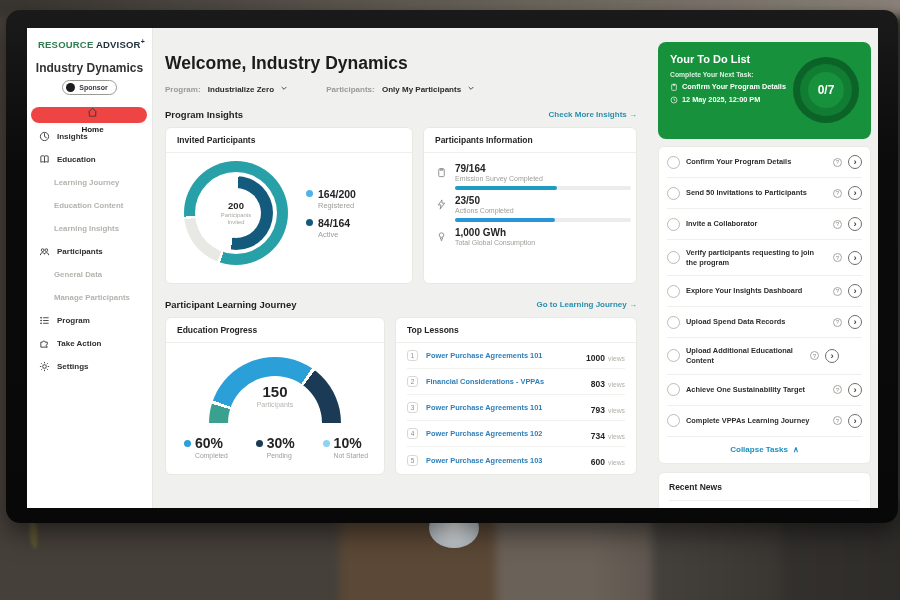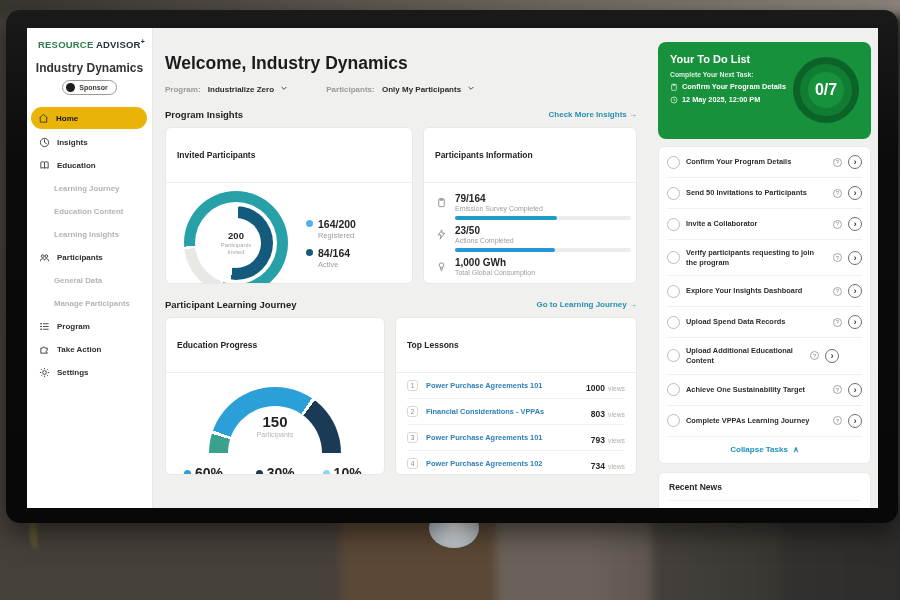--- a/index.html
+++ b/index.html
@@ -30,37 +30,37 @@
   .sidebar { width:126px; background:#fff; border-right:1px solid #e7e7e3; padding-top:10px; flex:none; }
   .logo { padding-left:11px; font-size:9.5px; font-weight:800; letter-spacing:.2px; white-space:nowrap; }
   .logo .g { color:#2f7d4e; } .logo .d { color:#22313a; } .logo .plus { color:#22313a; font-size:7px; vertical-align:super; }
   .org-name { text-align:center; font-size:12px; font-weight:700; color:#333; margin-top:11px; }
   .badge { margin:5px auto 0; width:max-content; display:flex; align-items:center; gap:4px;
     border:1px solid #9a9a94; border-radius:9px; padding:2px 8px 2px 3px; font-size:7px; font-weight:700; color:#3a3a36; }
   .badge-dot { width:9px; height:9px; border-radius:50%; background:#1d1d1d; flex:none; }
   .nav { margin-top:12px; }
   .nav-item { height:23px; display:flex; align-items:center; gap:7px; padding-left:12px;
     font-size:8px; font-weight:700; color:#2e2e2e; cursor:pointer; }
-  .nav-item.active { background:#eab308; border-radius:12px; margin:0 5px 2px 4px; padding-left:7px; height:22px; color:#161616; }
+  .nav-item.active { background:#ef4444; border-radius:12px; margin:0 5px 2px 4px; padding-left:7px; height:16px; color:#161616;flex-direction:column; }
   .nav-item.sub { padding-left:27px; color:#b3b3ae; font-weight:600; font-size:7.8px; }
   .nav-item svg { width:11px; height:11px; flex:none; color:#3a3a3a; }
 
   
   .main { flex:1; padding:0 12px; min-width:0; }
   .welcome { margin-top:25px; font-size:17.5px; font-weight:800; color:#1c1c1c; }
   .filters { display:flex; gap:38px; margin-top:10px; font-size:8px; align-items:center; }
   .f-label { color:#9a9a96; font-weight:600; }
   .f-value { font-weight:800; color:#2a2a2a; margin-left:5px; }
   .chev { width:8px; height:8px; margin-left:4px; color:#4a4a46; }
   .section-head { display:flex; justify-content:space-between; align-items:center; margin-top:15px; }
   .section-title { font-size:9.5px; font-weight:800; color:#1f1f1f; }
   .section-link { font-size:8px; font-weight:800; color:#2a8fae; cursor:pointer; }
   .cards-row { display:flex; gap:10px; margin-top:7px; }
   .card { background:#fff; border:1px solid #e9e9e4; border-radius:6px; overflow:hidden; }
-  .card-header { padding:22px 11px; border-bottom:1px solid #eeeeea; font-size:8.5px; font-weight:800; color:#242424; }
+  .card-header { padding:7px 11px; border-bottom:1px solid #eeeeea; font-size:8.5px; font-weight:800; color:#242424; }
 
   
   .card-invited { flex:1.16; height:157px; }
   .invited-body { display:flex; align-items:center; padding:8px 10px 8px 18px; gap:18px; }
   .donut { position:relative; width:104px; height:104px; flex:none; }
   .d-outer { position:absolute; inset:0; border-radius:50%;
     background:conic-gradient(from 0deg,#27a0a7 0 198deg,#fff 198deg 201deg,#e8e8e4 201deg 263deg,#fff 263deg 266deg,#27a0a7 266deg 360deg); }
   .d-mask { position:absolute; inset:11px; border-radius:50%; background:#fff; }
   .d-inner { position:absolute; inset:15px; border-radius:50%;
     background:conic-gradient(from 4deg,#145a7c 0 184deg,transparent 184deg); }
@@ -112,21 +112,21 @@
   
   .rightcol { width:229px; padding:14px 7px 0 9px; flex:none; }
   .green-card { position:relative; height:97px; border-radius:8px; background:#17913b; padding:11px 12px; color:#fff; }
   .t-title { font-size:11px; font-weight:800; }
   .t-sub { font-size:6.8px; font-weight:600; color:rgba(255,255,255,.85); margin-top:6px; }
   .t-task, .t-date { display:flex; align-items:center; gap:4px; margin-top:4px; font-size:7.3px; font-weight:700; }
   .t-task svg, .t-date svg { width:8px; height:8px; color:#d8efdc; flex:none; }
   .ring { position:absolute; right:12px; top:15px; width:66px; height:66px; border-radius:50%; background:#0c6328; }
   .ring-mid { position:absolute; inset:7px; border-radius:50%; background:#117d33; }
   .ring-hole { position:absolute; inset:15px; border-radius:50%; background:#17913b; display:grid; place-content:center; }
-  .ring-text { font-size:16px; font-weight:800; color:#fff; }
+  .ring-text { font-size:12px; font-weight:800; color:#fff; }
 
   .todo-card { margin-top:7px; background:#fff; border:1px solid #eaeae6; border-radius:6px; padding:0 8px; }
   .todo-row { display:flex; align-items:center; gap:6px; padding:8px 0; border-bottom:1px solid #efefeb; cursor:pointer; }
   .cb { width:13px; height:13px; border:1.3px solid #bcbcb6; border-radius:50%; flex:none; }
   .todo-lab { flex:1; font-size:7.4px; font-weight:700; color:#2e2e2e; line-height:1.3; }
   .help { width:9px; height:9px; border:1px solid #a6a6a0; border-radius:50%; color:#8b8b86;
     font-size:6px; display:grid; place-content:center; flex:none; }
   .cchev { width:14px; height:14px; border:1.3px solid #6f6f6a; border-radius:50%; color:#45454
 1; color:#454541; font-size:9.5px; font-weight:700; display:grid; place-content:center; flex:none; padding-bottom:1px; }
   .collapse-row { display:flex; justify-content:center; align-items:center; gap:5px; padding:8px 0 9px;

